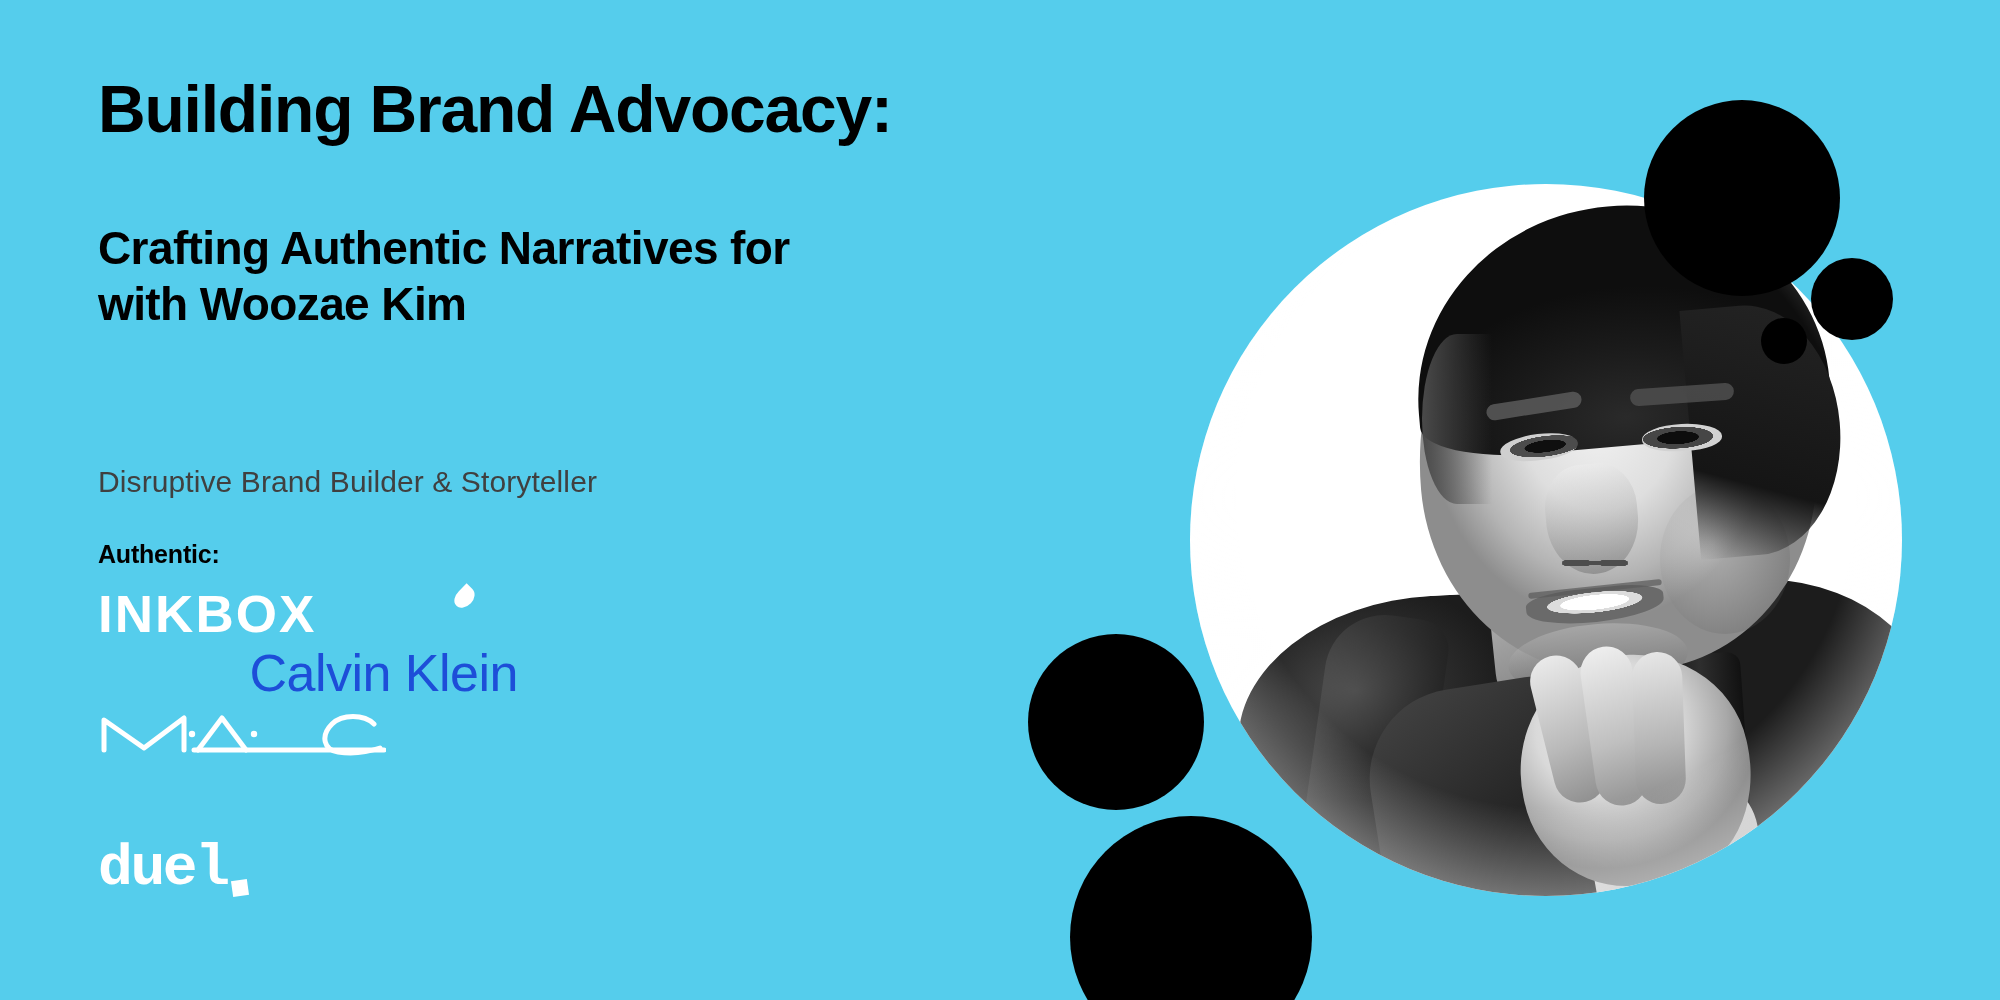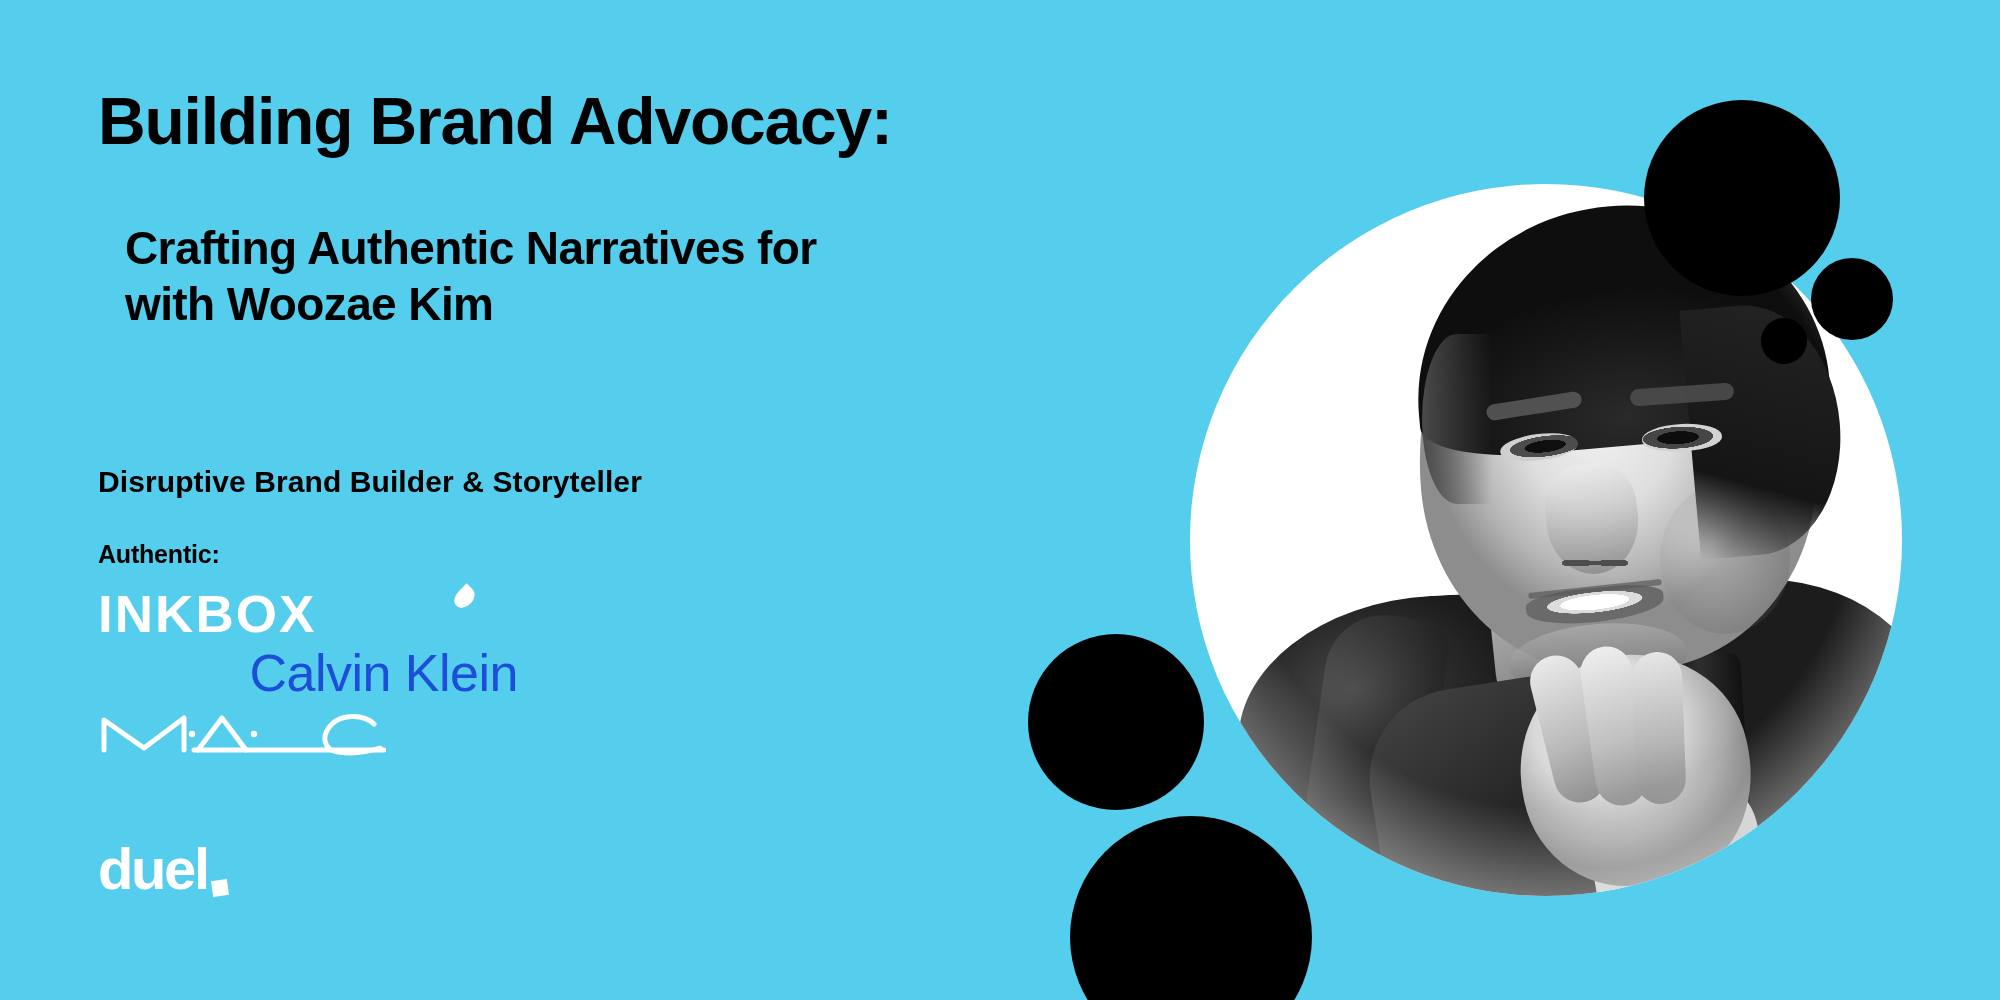--- a/index.html
+++ b/index.html
@@ -210,45 +210,44 @@
 
   
   #content {
     position:absolute;
     left:98px; top:0;
     width:1020px; height:1000px;
     z-index:8;
   }
 
   #title-main {
-    position:absolute; left:0; top:88px;
+    position:absolute; left:0; top:76px;
     font-size:66px;
     font-weight:700;
     color:#000000;
     letter-spacing:-1.2px;
     line-height:1.0;
     white-space:nowrap;
   }
 
   #title-sub {
     position:absolute; left:0; top:220px;
     font-size:46px;
     font-weight:700;
     color:#000000;
     letter-spacing:-0.6px;
     line-height:1.22;
-    margin-left:27px;
   }
   #title-sub div { white-space:nowrap; }
 
   #tagline {
     position:absolute; left:0; top:465px;
     font-size:30px;
-    font-weight:700;
-    color:#000000;
+    font-weight:400;
+    color:#404040;
     letter-spacing:0.1px;
     white-space:nowrap;
   }
 
   #previously-label {
     position:absolute; left:0; top:540px;
     font-size:25px;
     font-weight:700;
     color:#000000;
     letter-spacing:-0.2px;
@@ -302,21 +301,21 @@
   #logo-mac {
     position:relative;
     margin-top:8px;
     width:288px; height:46px;
   }
   #logo-mac svg { display:block; width:288px; height:46px; }
 
   
   #duel-logo {
     position:absolute; left:0; top:840px;
-    display:flex; align-items:flex-end;
+    display:flex; align-items:flex-end;font-family:Liberation Mono, monospace;
   }
   #duel-logo-text {
     font-size:58px;
     font-weight:700;
     color:#ffffff;
     letter-spacing:-2.4px;
     line-height:1;
   }
   #duel-logo-dot {
     width:16px; height:16px;

